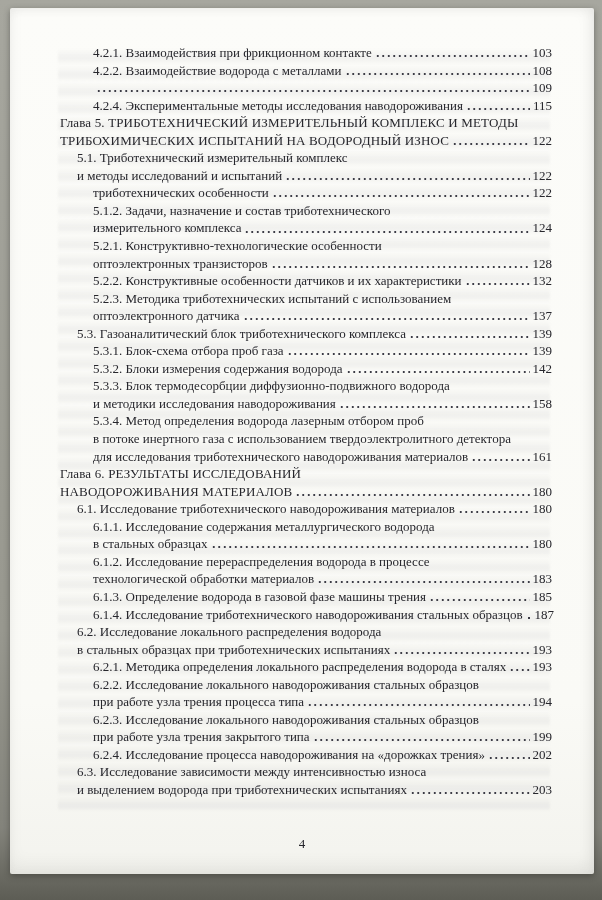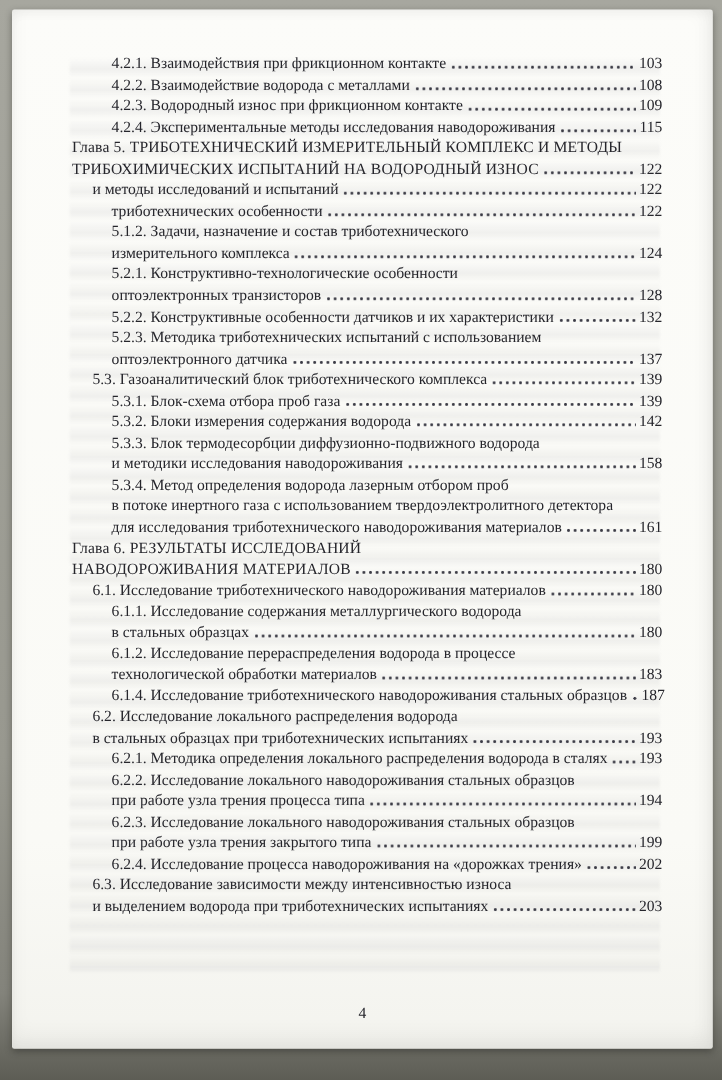--- a/index.html
+++ b/index.html
@@ -92,21 +92,20 @@
           </div>
           <div class="entry level-2">
             <div class="line">
               <span class="t">4.2.2. Взаимодействие водорода с металлами</span>
               <span class="dots"></span>
               <span class="pg">108</span>
             </div>
           </div>
           <div class="entry level-2">
             <div class="line">
-              <span class="t">4.2.3. Водородный износ при фрикционном контакте</span>
               <span class="dots"></span>
               <span class="pg">109</span>
             </div>
           </div>
           <div class="entry level-2">
             <div class="line">
               <span class="t">4.2.4. Экспериментальные методы исследования наводороживания</span>
               <span class="dots"></span>
               <span class="pg">115</span>
             </div>
@@ -116,20 +115,23 @@
               <span class="t">Глава 5. ТРИБОТЕХНИЧЕСКИЙ ИЗМЕРИТЕЛЬНЫЙ КОМПЛЕКС И МЕТОДЫ</span>
             </div>
             <div class="line">
               <span class="t">ТРИБОХИМИЧЕСКИХ ИСПЫТАНИЙ НА ВОДОРОДНЫЙ ИЗНОС</span>
               <span class="dots"></span>
               <span class="pg">122</span>
             </div>
           </div>
           <div class="entry level-1">
             <div class="line">
+              <span class="t">5.1. Триботехнический измерительный комплекс</span>
+            </div>
+            <div class="line">
               <span class="t">и методы исследований и испытаний</span>
               <span class="dots"></span>
               <span class="pg">122</span>
             </div>
           </div>
           <div class="entry level-2">
             <div class="line">
               <span class="t">триботехнических особенности</span>
               <span class="dots"></span>
               <span class="pg">122</span>
@@ -244,20 +246,27 @@
             </div>
           </div>
           <div class="entry level-2">
             <div class="line">
               <span class="t">6.1.2. Исследование перераспределения водорода в процессе</span>
             </div>
             <div class="line">
               <span class="t">технологической обработки материалов</span>
               <span class="dots"></span>
               <span class="pg">183</span>
+            </div>
+          </div>
+          <div class="entry level-2">
+            <div class="line">
+              <span class="t">6.1.3. Определение водорода в газовой фазе машины трения</span>
+              <span class="dots"></span>
+              <span class="pg">185</span>
             </div>
           </div>
           <div class="entry level-2">
             <div class="line">
               <span class="t">6.1.4. Исследование триботехнического наводороживания стальных образцов</span>
               <span class="dots"></span>
               <span class="pg">187</span>
             </div>
           </div>
           <div class="entry level-1">

